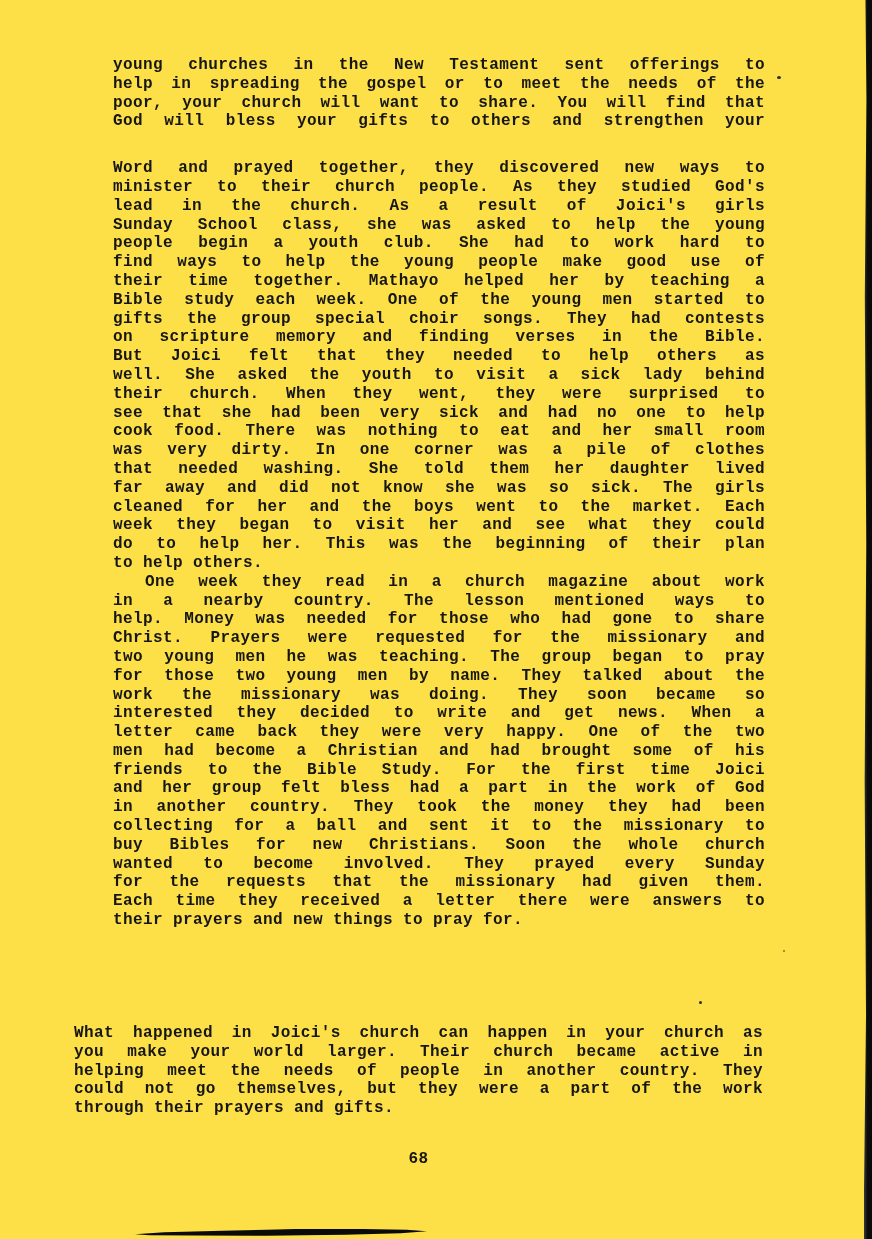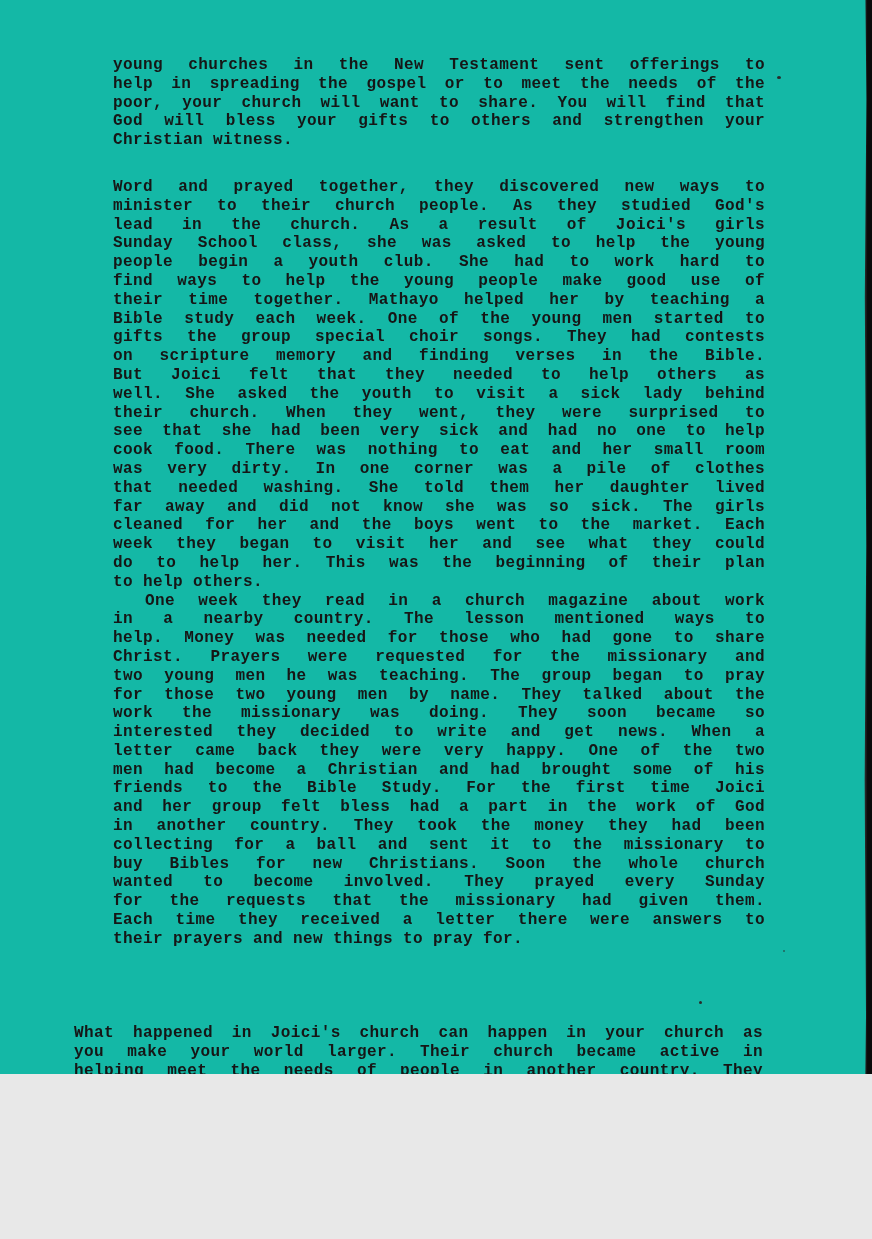--- a/index.html
+++ b/index.html
@@ -3,22 +3,22 @@
 <meta charset="utf-8">
 <style>
   html, body {
     margin: 0;
     padding: 0;
     background: #e8e8e8;
   }
   .page {
     position: relative;
     width: 872px;
-    height: 1074px;
-    background: #14b8a6;
+    height: 1239px;
+    background: #fde047;
     overflow: hidden;
     font-family: "Liberation Mono", "DejaVu Sans Mono", monospace;
     font-weight: 700;
     color: #161616;
     font-size: 16px;
     letter-spacing: 0.4px;
     line-height: 18.8px;
   }
   .main-col {
     position: absolute;
@@ -80,21 +80,20 @@
 <body>
 
 <div class="page">
 
   <div class="main-col">
       <div class="paragraph gap-after">
         <div class="line">young churches in the New Testament sent offerings to</div>
         <div class="line">help in spreading the gospel or to meet the needs of the</div>
         <div class="line">poor, your church will want to share. You will find that</div>
         <div class="line">God will bless your gifts to others and strengthen your</div>
-        <div class="line last">Christian witness.</div>
       </div>
       <div class="paragraph">
         <div class="line">Word and prayed together, they discovered new ways to</div>
         <div class="line">minister to their church people. As they studied God's</div>
         <div class="line">lead in the church. As a result of Joici's girls</div>
         <div class="line">Sunday School class, she was asked to help the young</div>
         <div class="line">people begin a youth club. She had to work hard to</div>
         <div class="line">find ways to help the young people make good use of</div>
         <div class="line">their time together. Mathayo helped her by teaching a</div>
         <div class="line">Bible study each week. One of the young men started to</div>

